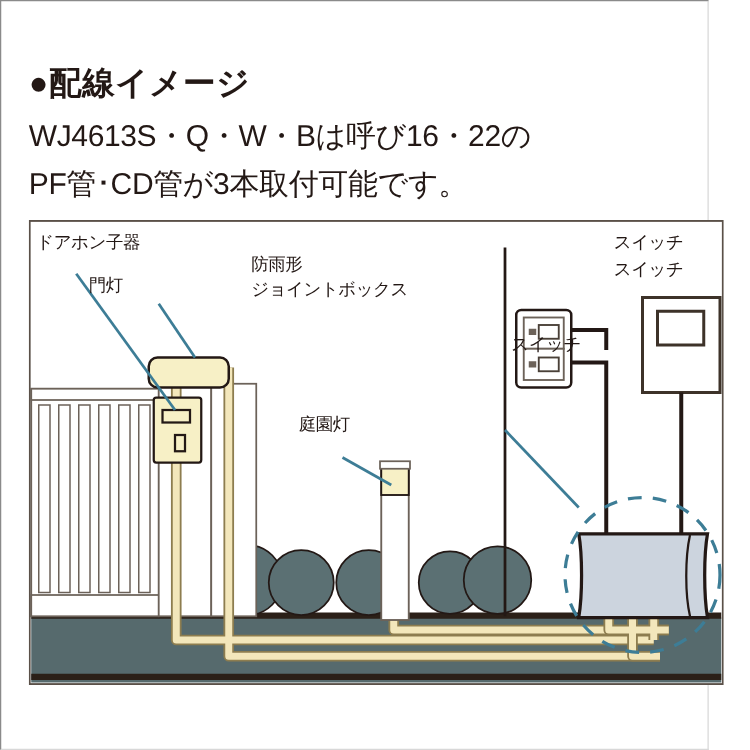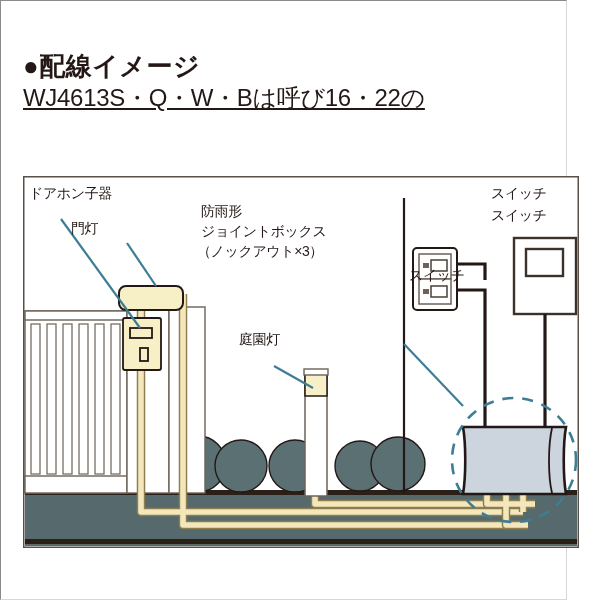--- a/index.html
+++ b/index.html
@@ -37,21 +37,21 @@
   }
   .subline {
     position: absolute;
     left: 22px;
     font-size: 24px;
     font-weight: 400;
     color: #231815;
     letter-spacing: -0.3px;
     white-space: nowrap;
   }
-  #subline1 { top: 81px; text-decoration: underline; }
+  #subline1 { top: 92px; }
   #subline2 { top: 130px; }
 
   #diagram {
     position: absolute;
     left: 22px;
     top: 175px;
     width: 556px;
     height: 372px;
   }
   #diagram svg { display: block; }
@@ -65,20 +65,21 @@
     letter-spacing: -0.4px;
   }
 </style>
 </head>
 <body>
 
 <div id="page">
 
   <div class="heading">●配線イメージ</div>
   <div class="subline" id="subline1">WJ4613S・Q・W・Bは呼び16・22の</div>
+  <div class="subline" id="subline2">PF管･CD管が3本取付可能です。</div>
 
   <div id="diagram">
 
     <svg width="556" height="372" viewBox="0 0 556 372">
 
       <rect x="0.75" y="0.75" width="554.5" height="370.5" fill="#ffffff" stroke="#5a5048" stroke-width="1.5"></rect>
 
       <g>
         <rect x="2" y="318" width="552" height="52" fill="#566a6d"></rect>
         <rect x="2" y="314" width="552" height="5" fill="#2b2018"></rect>
@@ -188,21 +189,20 @@
       </g>
 
     </svg>
 
     <div class="lbl" style="left:6px; top:10px;">ドアホン子器</div>
 
     <div class="lbl" style="left:48px; top:45px;">門灯</div>
 
     <div class="lbl" style="left:178px; top:28px;">防雨形</div>
     <div class="lbl" style="left:178px; top:48px;">ジョイントボックス</div>
-    <div class="lbl" style="left:174px; top:68px;">（ノックアウト×3）</div>
 
     <div class="lbl" style="left:216px; top:156px;">庭園灯</div>
 
     <div class="lbl" style="left:386px; top:48px;margin-top:44px;">スイッチ</div>
 
     <div class="lbl" style="left:468px; top:10px;">スイッチ</div>
     <div class="lbl" style="left:468px; top:32px;">スイッチ</div>
 
   </div>
 </div>

